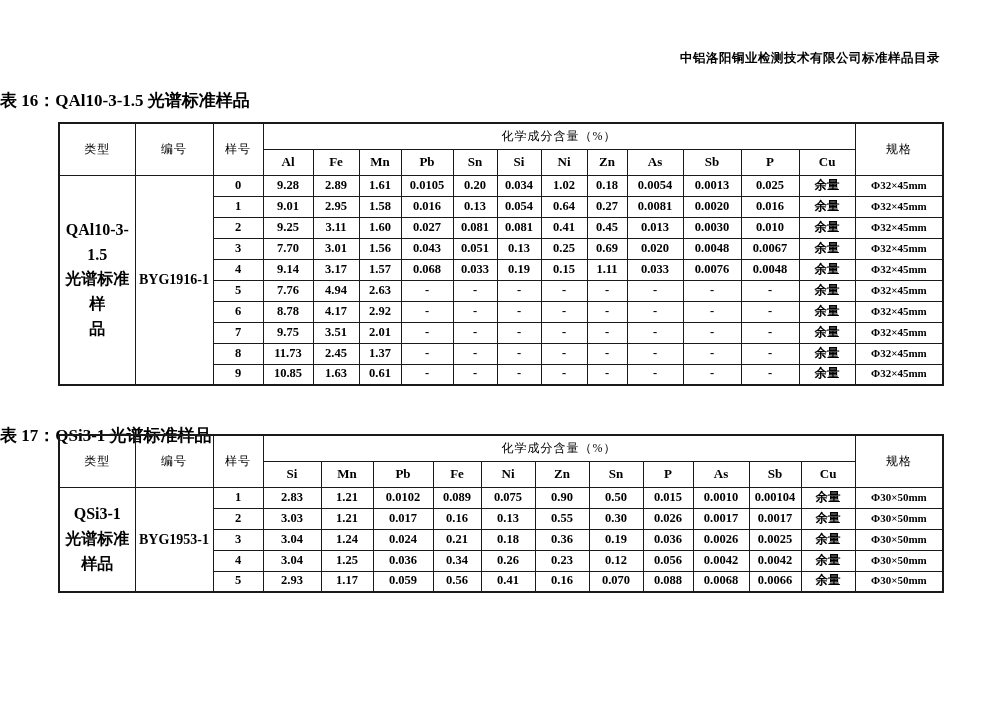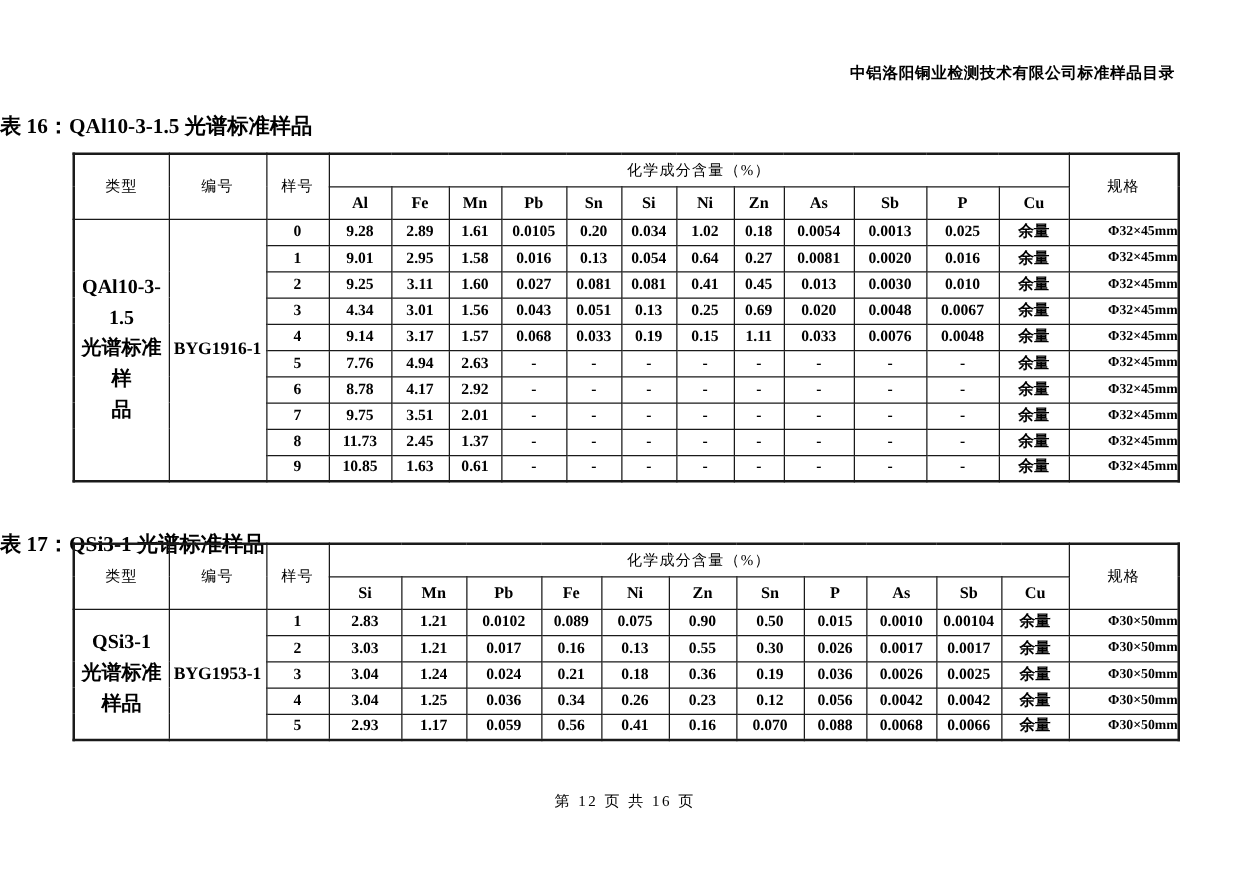--- a/index.html
+++ b/index.html
@@ -43,21 +43,21 @@
   }
   thead th.lbl { font-weight: normal; font-size: 12px; letter-spacing: 1px; }
   thead tr.row-top th { height: 26px; }
   thead th.el { height: 26px; font-weight: bold; font-size: 13px; letter-spacing: 0; margin-top: 40px; }
   tbody td { height: 21px; font-weight: bold; font-size: 12.5px; }
   td.typecell {
     font-weight: bold; font-size: 16px;
     white-space: pre-line; line-height: 1.55; padding: 0 3px;
   }
   td.codecell { font-weight: bold; font-size: 14px; }
-  td.spec { font-size: 11px; font-weight: bold; text-align: right; }
+  td.spec { font-size: 11px; font-weight: bold; }
 
   .doc-footer {
     position: absolute; top: 633px; left: 0; width: 1000px;
     text-align: center; font-size: 12px; letter-spacing: 2px;
   }
 </style>
 </head>
 <body>
 
 <div class="page">
@@ -157,21 +157,21 @@
             <td class="val">0.41</td>
             <td class="val">0.45</td>
             <td class="val">0.013</td>
             <td class="val">0.0030</td>
             <td class="val">0.010</td>
             <td class="val">余量</td>
             <td class="spec">Φ32×45mm</td>
           </tr>
           <tr>
             <td class="sampleno">3</td>
-            <td class="val">4.34</td>
+            <td class="val">7.70</td>
             <td class="val">3.01</td>
             <td class="val">1.56</td>
             <td class="val">0.043</td>
             <td class="val">0.051</td>
             <td class="val">0.13</td>
             <td class="val">0.25</td>
             <td class="val">0.69</td>
             <td class="val">0.020</td>
             <td class="val">0.0048</td>
             <td class="val">0.0067</td>
@@ -398,15 +398,14 @@
             <td class="val">0.088</td>
             <td class="val">0.0068</td>
             <td class="val">0.0066</td>
             <td class="val">余量</td>
             <td class="spec">Φ30×50mm</td>
           </tr>
         </tbody>
     </table>
   </div>
 
-  <div class="doc-footer">第 12 页 共 16 页</div>
 
 </div>
 
 </body></html>

